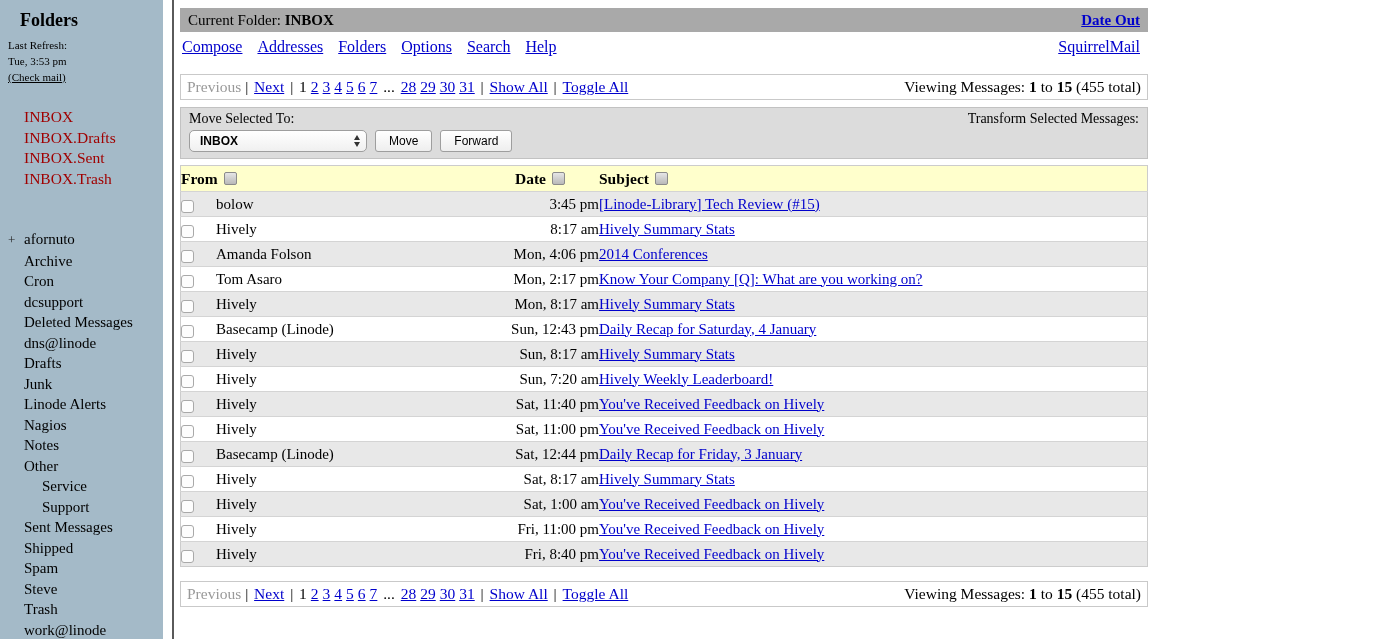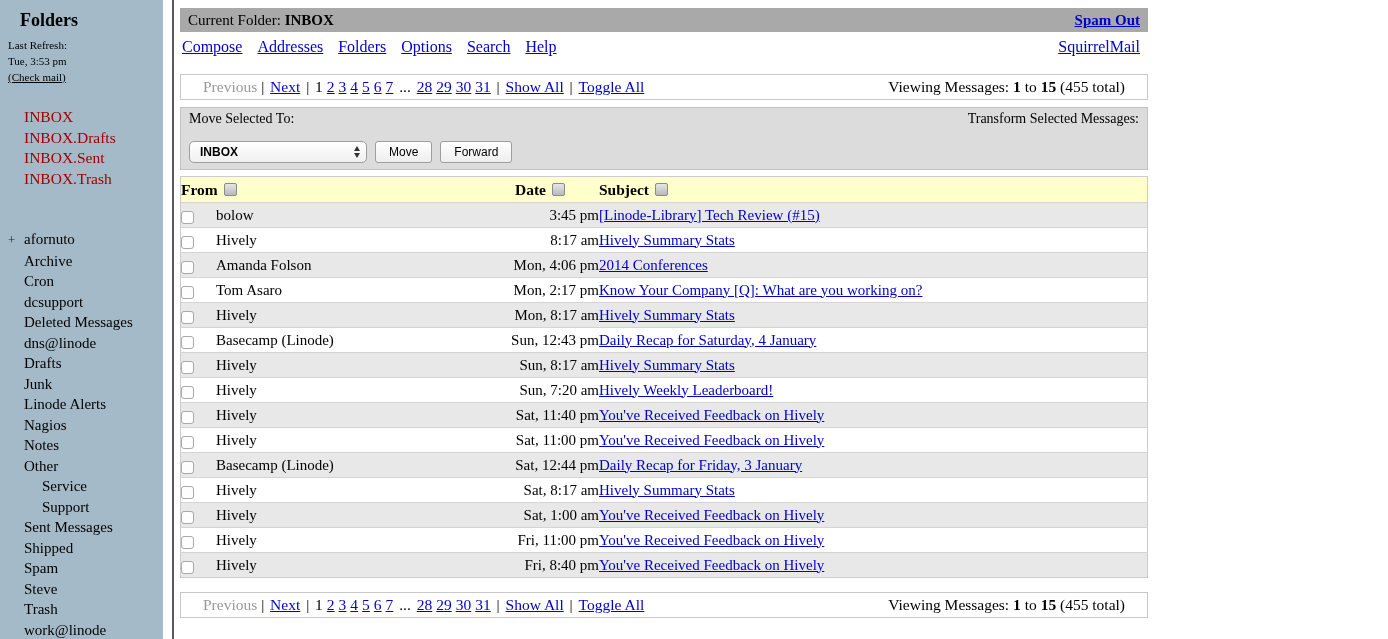--- a/index.html
+++ b/index.html
@@ -32,28 +32,28 @@
   a{color:#0000cc;}
 
   .topbar{background:#a9a9a9;display:flex;justify-content:space-between;align-items:center;
           padding:2px 8px;height:20px;}
   .topbar .signout{font-weight:bold;}
   .menubar{display:flex;justify-content:space-between;align-items:center;padding:6px 8px 4px 2px;
            font-size:16px;}
   .menubar .links a{margin-right:15px;}
 
   .pagebar{border:1px solid #c9c9c9;display:flex;justify-content:space-between;align-items:center;
-           padding:3px 22px;margin-top:14px;font-size:15.5px;}
+           padding:3px 6px;margin-top:14px;font-size:15.5px;}
   .pagebar .muted{color:#999;}
   .pagebar a{margin:0 2px;}
   .pagebar .cur{margin:0 2px;}
   .viewing b{font-weight:bold;}
 
   .movebar{background:#dcdcdc;border:1px solid #c2c2c2;margin-top:7px;padding:3px 8px 6px;}
-  .movebar .labels{display:flex;justify-content:space-between;font-size:14px;margin-bottom:14px;}
+  .movebar .labels{display:flex;justify-content:space-between;font-size:14px;margin-bottom:3px;}
   .movebar .controls{display:flex;justify-content:space-between;align-items:center;}
   .ctl-left,.ctl-right{display:flex;align-items:center;gap:8px;}
   .macbtn{font-family:"Liberation Sans","DejaVu Sans",sans-serif;font-size:12px;
           background:linear-gradient(#ffffff,#eeeeee);border:1px solid #9e9e9e;border-radius:3px;
           padding:3px 13px;cursor:pointer;}
   .macselect{display:flex;justify-content:space-between;align-items:center;width:178px;height:22px;
              background:linear-gradient(#ffffff,#f0f0f0);border:1px solid #9e9e9e;border-radius:5px;
              padding:0 6px 0 10px;font-family:"Liberation Sans","DejaVu Sans",sans-serif;
              font-size:12px;font-weight:bold;box-sizing:border-box;cursor:pointer;}
   .stepper{display:flex;flex-direction:column;align-items:center;gap:2px;}
@@ -124,21 +124,21 @@
   <div class="gap"></div>
   <div class="vline"></div>
 
   <div class="main">
 
     <div class="topbar">
       <span>
         <span>Current Folder:</span>
         <b>INBOX</b>
       </span>
-      <a class="signout" href="#">Spam Out</a>
+      <a class="signout" href="#">Date Out</a>
     </div>
 
     <div class="menubar">
       <span class="links" id="menu-links"><a href="#">Compose</a><a href="#">Addresses</a><a href="#">Folders</a><a href="#">Options</a><a href="#">Search</a><a href="#">Help</a></span>
       <a href="#">SquirrelMail</a>
     </div>
 
     <div class="pagebar" id="pagebar-top">
         <span><span class="muted">Previous</span> | <a href="#">Next</a> | <span class="cur">1</span><a href="#">2</a><a href="#">3</a><a href="#">4</a><a href="#">5</a><a href="#">6</a><a href="#">7</a> ... <a href="#">28</a><a href="#">29</a><a href="#">30</a><a href="#">31</a> | <a href="#">Show All</a> | <a href="#">Toggle All</a></span>
         <span class="viewing">Viewing Messages: <b>1</b> to <b>15</b> (455 total)</span>

